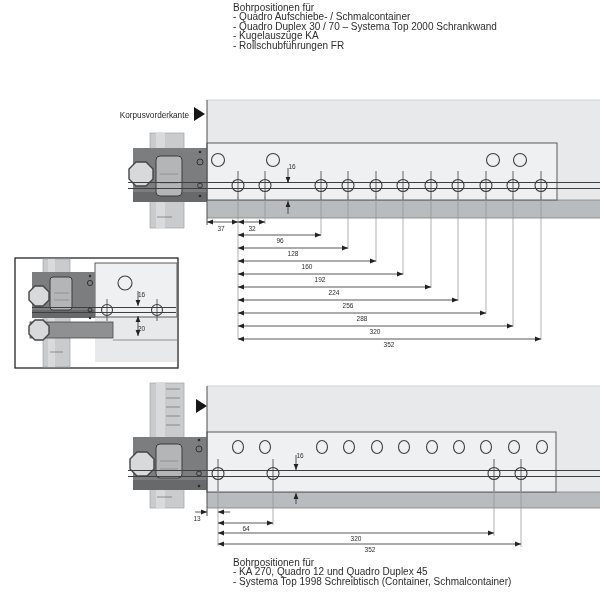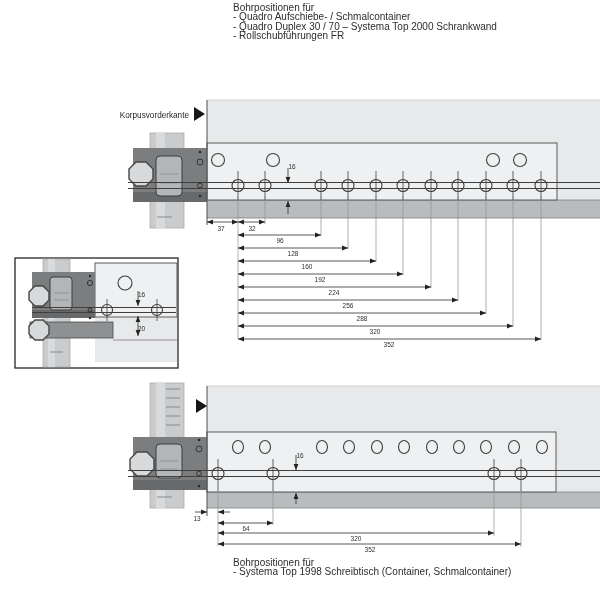--- a/index.html
+++ b/index.html
@@ -307,21 +307,23 @@
       <line class="dim" x1="218" y1="544" x2="521" y2="544" marker-start="url(#ah)" marker-end="url(#ah)"></line>
       <text class="dimtxt" x="370" y="552">352</text>
     </g>
   </g>
 </svg>
 
 <div class="notes" id="top-notes">
   <div>Bohrpositionen für</div>
   <div>- Quadro Aufschiebe- / Schmalcontainer</div>
   <div>- Quadro Duplex 30 / 70 – Systema Top 2000 Schrankwand</div>
+  <div>- Kugelauszüge KA</div>
   <div>- Rollschubführungen FR</div>
 </div>
 
 <div class="notes" id="bottom-notes">
   <div>Bohrpositionen für</div>
+  <div>- KA 270, Quadro 12 und Quadro Duplex 45</div>
   <div>- Systema Top 1998 Schreibtisch (Container, Schmalcontainer)</div>
 </div>
 
 </div>
 
 </body></html>

